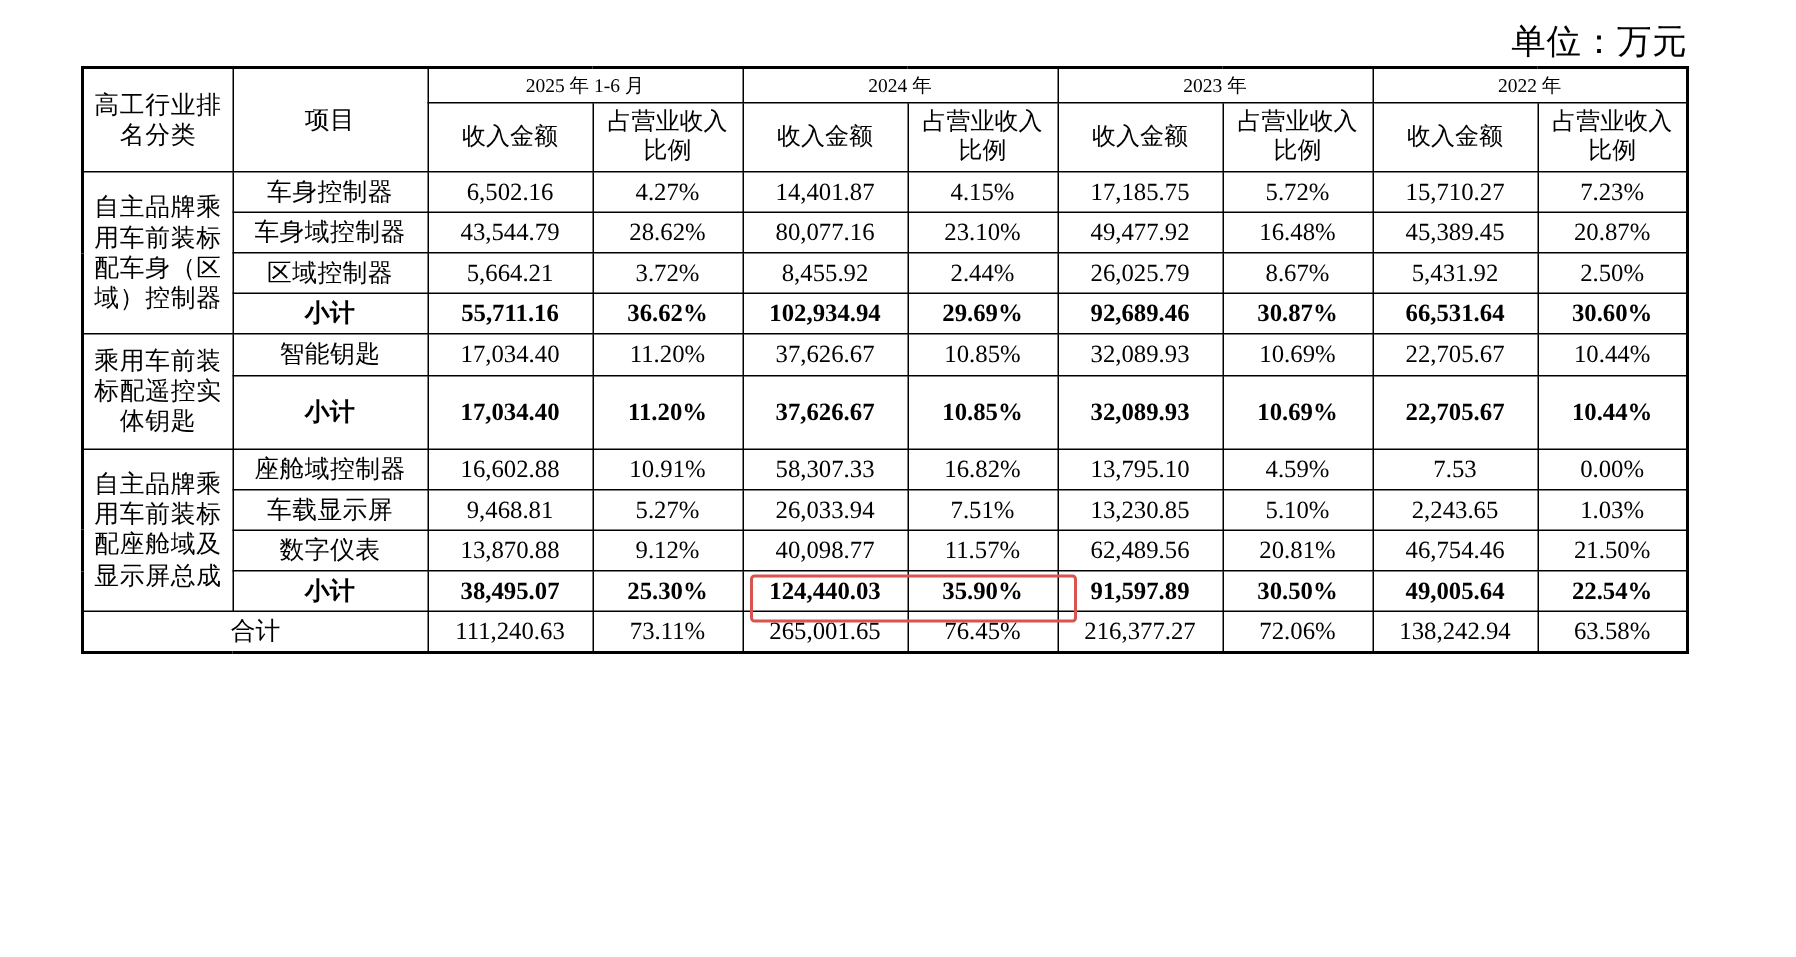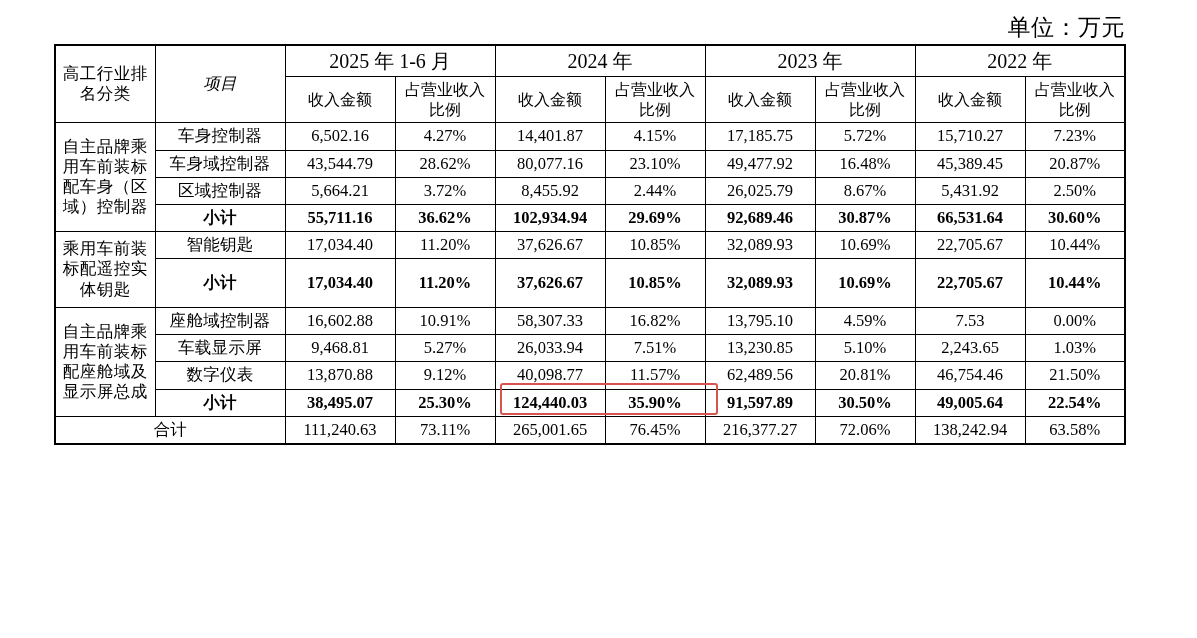--- a/index.html
+++ b/index.html
@@ -49,21 +49,21 @@
     font-weight: normal;
     line-height: 1.22;
   }
   
   table.fin {
     border: 2px solid #000;
   }
   .hd {
     text-align: center;
     font-weight: bold;
-    font-size: 20px;
+    font-size: 13px;
   }
   .hd-sub {
     text-align: center;
     font-weight: bold;
     font-size: 16px;
     line-height: 1.2;
   }
   .cat {
     text-align: center;
     font-size: 16.5px;
@@ -121,21 +121,21 @@
         <col class="c-num">
           <col class="c-pct">
         <col class="c-num">
           <col class="c-pct">
         <col class="c-num">
           <col class="c-pct">
       </colgroup>
       <thead>
         <tr>
           <td class="cat hd" rowspan="2" style="font-weight:normal;">高工行业排名分类</td>
-          <td class="item hd" rowspan="2" style="font-weight:normal;font-style:italic;">项目</td>
+          <td class="item hd" rowspan="2" style="font-weight:normal;">项目</td>
           <td class="hd" colspan="2">2025 年 1-6 月</td>
           <td class="hd" colspan="2">2024 年</td>
           <td class="hd" colspan="2">2023 年</td>
           <td class="hd" colspan="2">2022 年</td>
         </tr>
         <tr>
           <td class="hd-sub">收入金额</td>
           <td class="hd-sub">占营业收入比例</td>
           <td class="hd-sub">收入金额</td>
           <td class="hd-sub">占营业收入比例</td>

